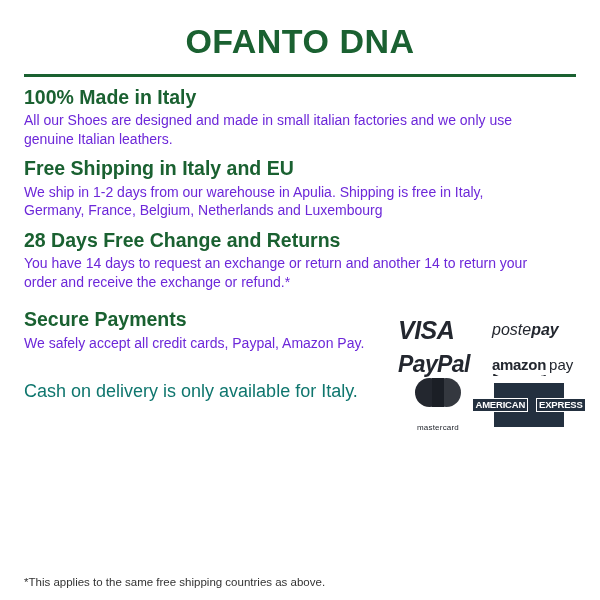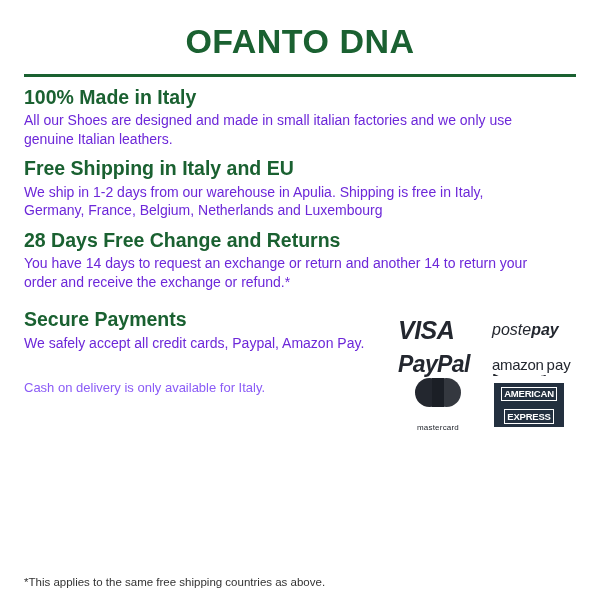--- a/index.html
+++ b/index.html
@@ -57,22 +57,22 @@
   .payments-row {
     display: flex;
     align-items: flex-start;
     justify-content: space-between;
     margin-top: 17px;
   }
   .payments-left {
     flex: 0 0 auto;
   }
   .note-text {
-    font-size: 13px;
-    color: #8b5cf6;
+    font-size: 18px;
+    color: #0f766e;
     line-height: 1.3;
     margin: 0;
     padding-top: 28px;
   }
   .footnote {
     position: absolute;
     left: 24px;
     bottom: 10px;
     font-size: 11.5px;
     color: #333333;
@@ -128,21 +128,21 @@
     width: 80px;
   }
   .logo-amazonpay {
     position: relative;
     color: #23272f;
     line-height: 1;
     white-space: nowrap;
     font-size: 15px;
   }
   .logo-amazonpay .az-word {
-    font-weight: normal;
+    font-weight: bold;
     letter-spacing: -0.3px;
   }
   .logo-amazonpay .az-pay {
     font-weight: normal;
     margin-left: 3px;
   }
   .az-smile {
     position: absolute;
     left: 1px;
     top: 12px;
@@ -188,21 +188,21 @@
     color: #23272f;
     margin-top: 16px;
   }
 
   .logo-amex {
     background: #23303f;
     width: 70px;
     height: 44px;
     position: relative;
     display: flex;
-    flex-direction: column;
+    flex-direction: row;
     align-items: center;
     justify-content: center;
     gap: 8px;
   }
   .amex-bar {
     border: 1.5px solid #ffffff;
     color: #ffffff;
     font-size: 9.5px;
     font-weight: bold;
     letter-spacing: -0.2px;

